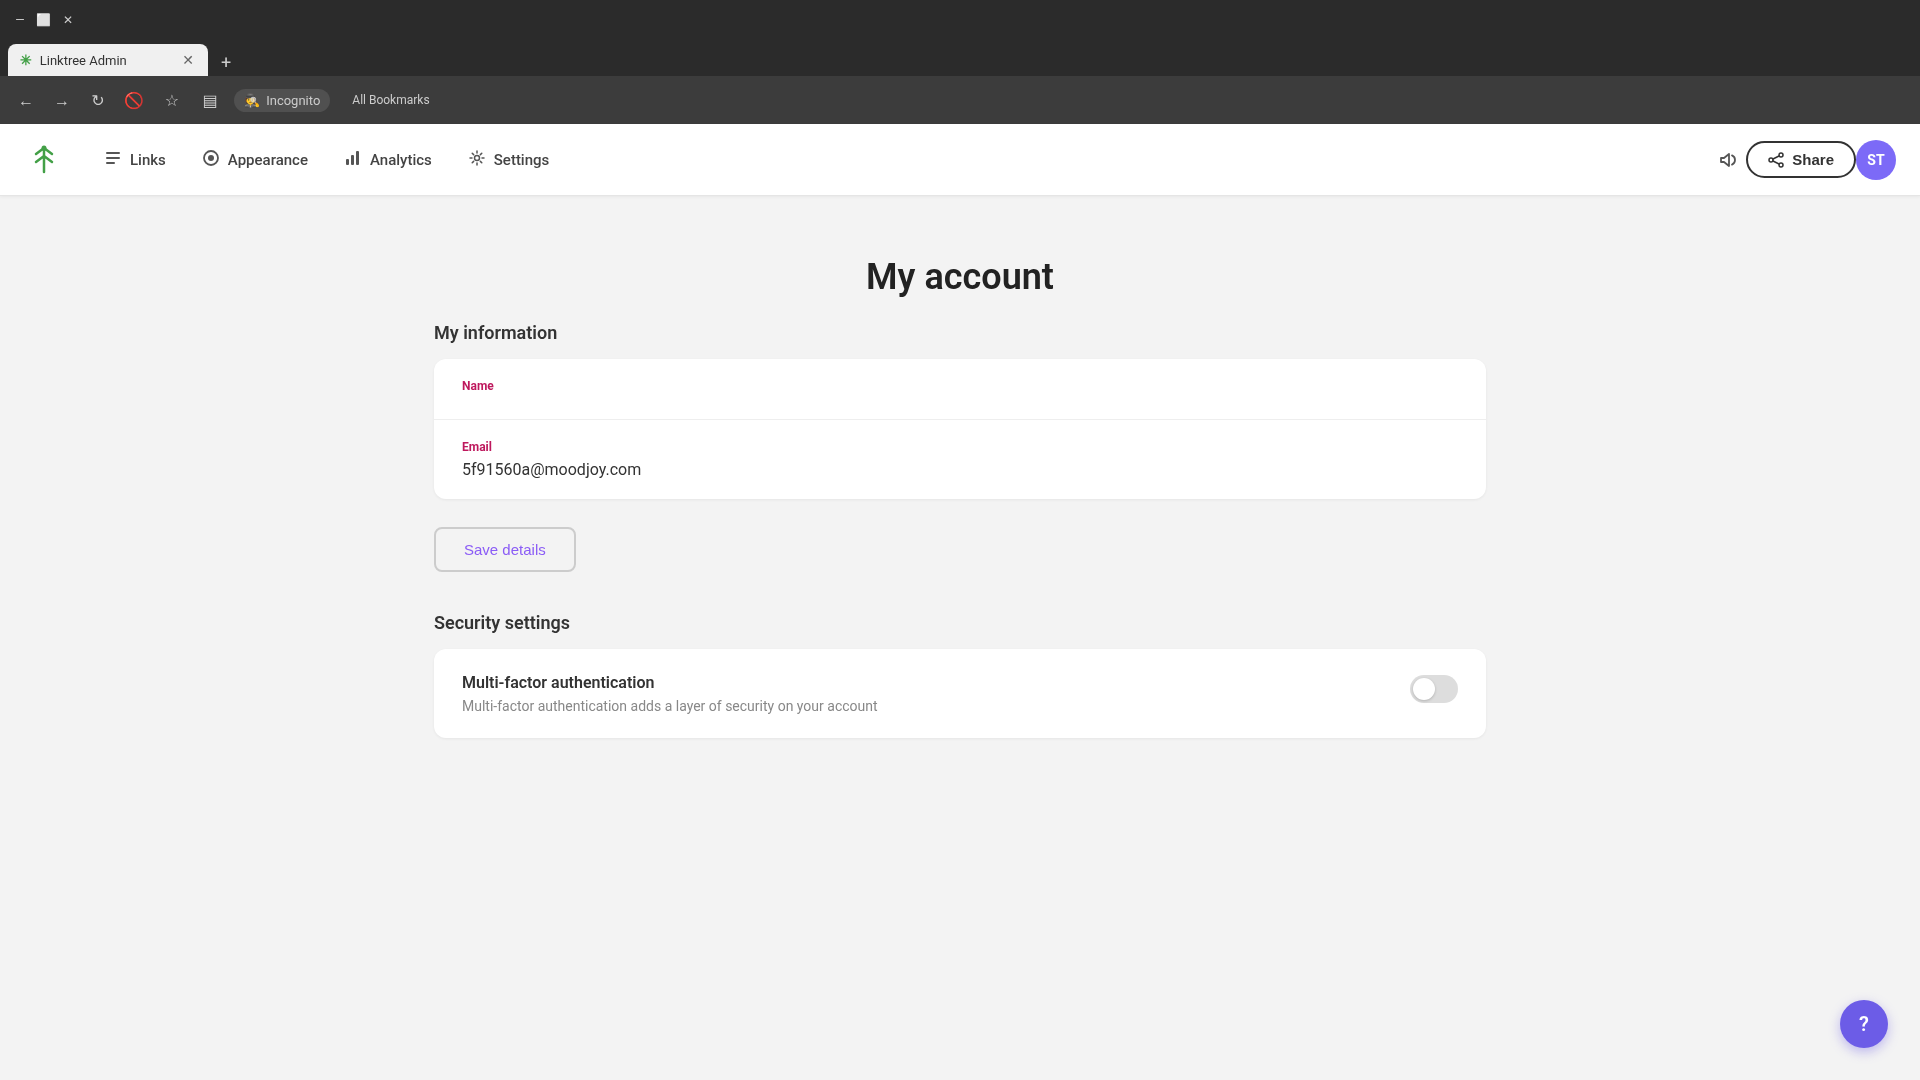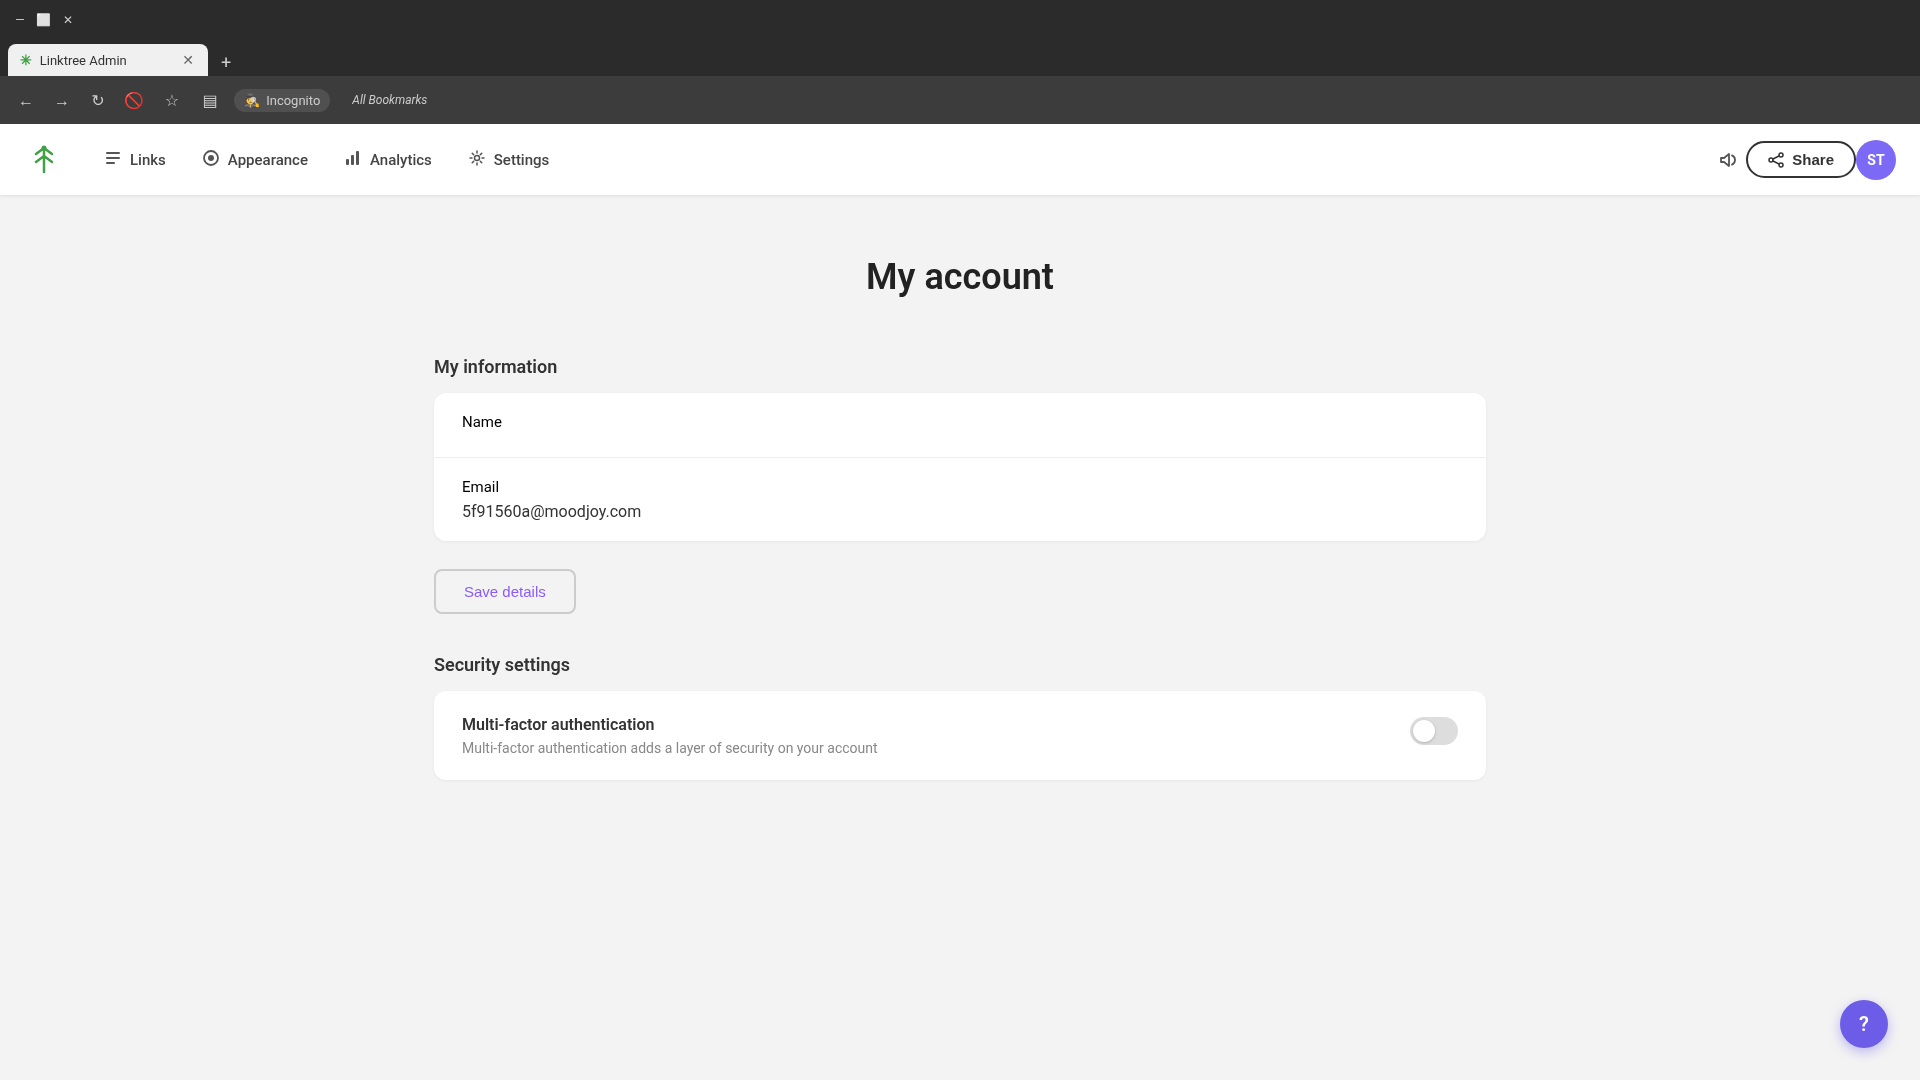--- a/index.html
+++ b/index.html
@@ -271,21 +271,21 @@
       max-width: 1100px;
       margin: 0 auto;
       padding: 60px 24px;
     }
 
     .page-title {
       font-size: 36px;
       font-weight: 600;
       color: #222;
       text-align: center;
-      margin-bottom: 58px;
+      margin-bottom: 24px;
     }
 
     .section-title {
       font-size: 18px;
       font-weight: 600;
       color: #333;
       margin-bottom: 16px;
     }
 
     .card {
@@ -300,24 +300,24 @@
     .form-field {
       padding: 20px 28px;
       border-bottom: 1px solid #eee;
     }
 
     .form-field:last-child {
       border-bottom: none;
     }
 
     .field-label {
-      font-size: 15px;
-      color: #000000;
+      font-size: 12px;
+      color: #be185d;
       margin-bottom: 6px;
-      font-weight: 400;
+      font-weight: 700;
     }
 
     .field-value {
       font-size: 16px;
       color: #333;
     }
 
     .save-btn {
       background: transparent;
       border: 2px solid #ccc;
@@ -432,21 +432,21 @@
     <div class="nav-btn">→</div>
     <div class="nav-btn">↻</div>
     <div class="toolbar-actions">
       <div class="toolbar-icon">🚫</div>
       <div class="toolbar-icon">☆</div>
       <div class="toolbar-icon">▤</div>
       <div class="incognito-badge">
         <span>🕵</span>
         <span>Incognito</span>
       </div>
-      <div style="color: #ccc; font-size: 12px; margin-left: 12px; font-style: italic;">All Bookmarks</div>
+      <div style="color: #ccc; font-size: 12px; margin-left: 12px;">All Bookmarks</div>
     </div>
   </div>
 </div>
 
 <div class="app-wrapper">
 
   <nav class="top-nav">
     <div class="nav-logo">
       <svg viewBox="0 0 32 32" fill="none" xmlns="http://www.w3.org/2000/svg">
         <path d="M16 4 L16 28 M8 10 L16 4 L24 10 M8 18 L16 12 L24 18" stroke="#43a047" stroke-width="2.5" stroke-linecap="round" stroke-linejoin="round"></path>

